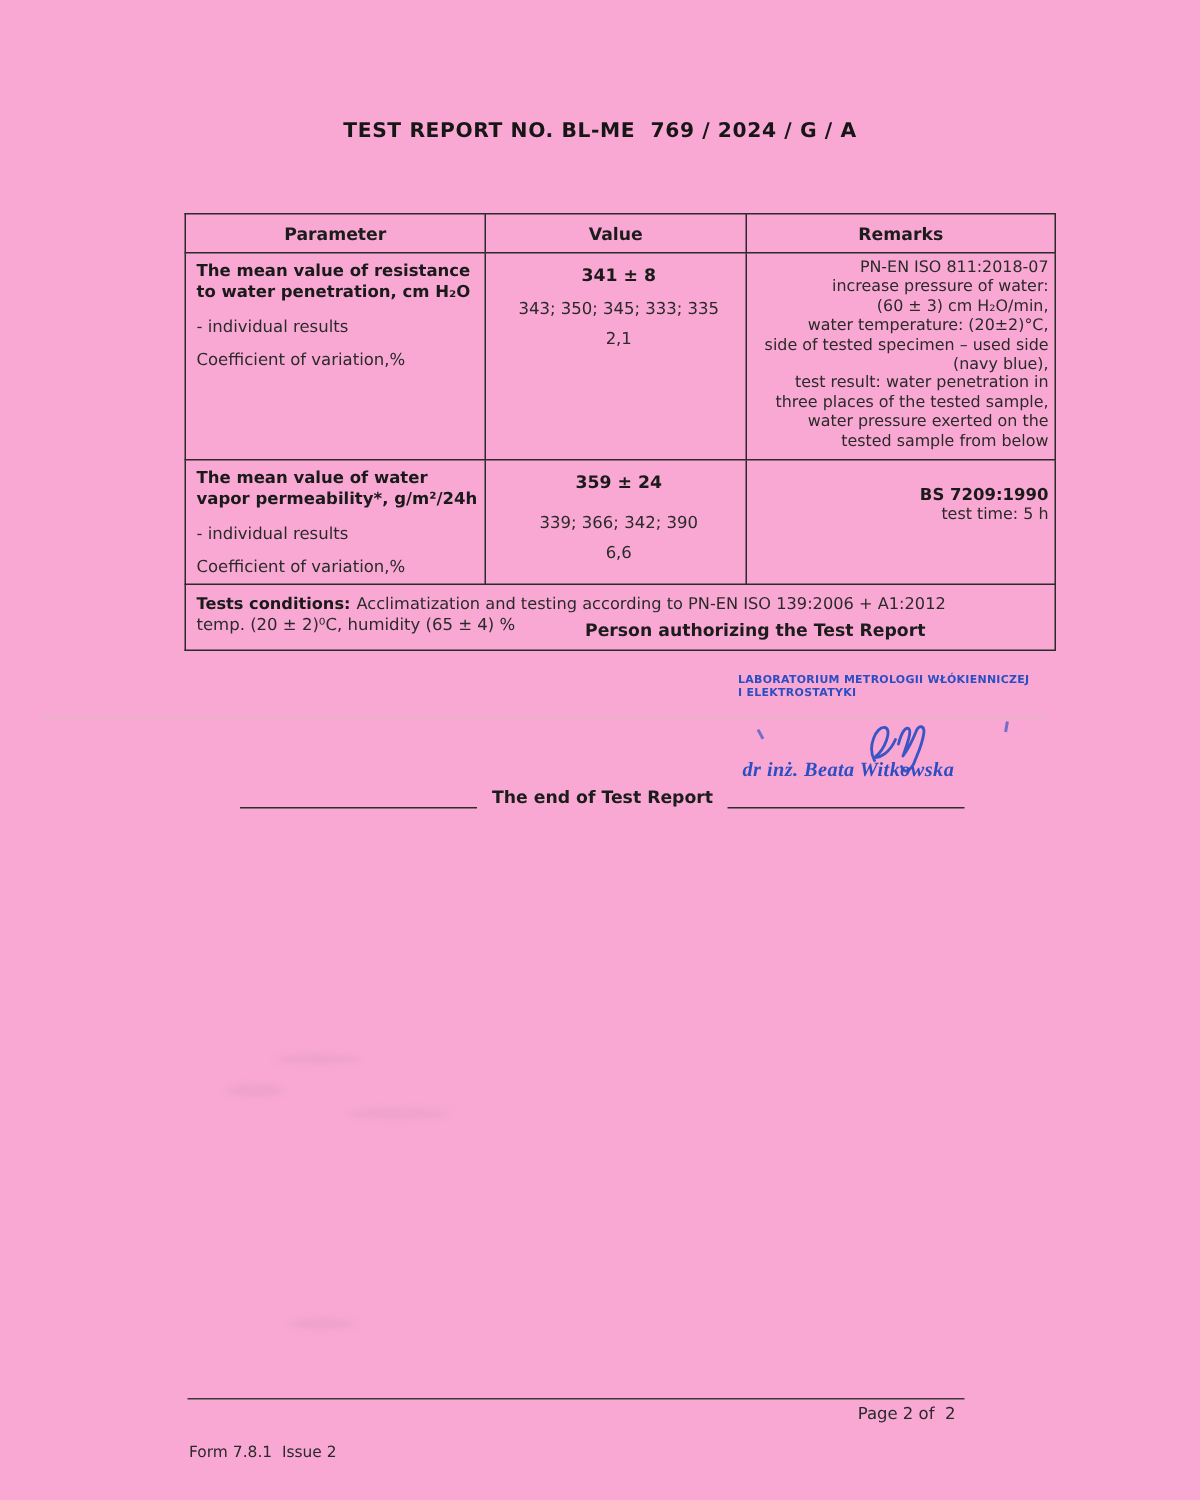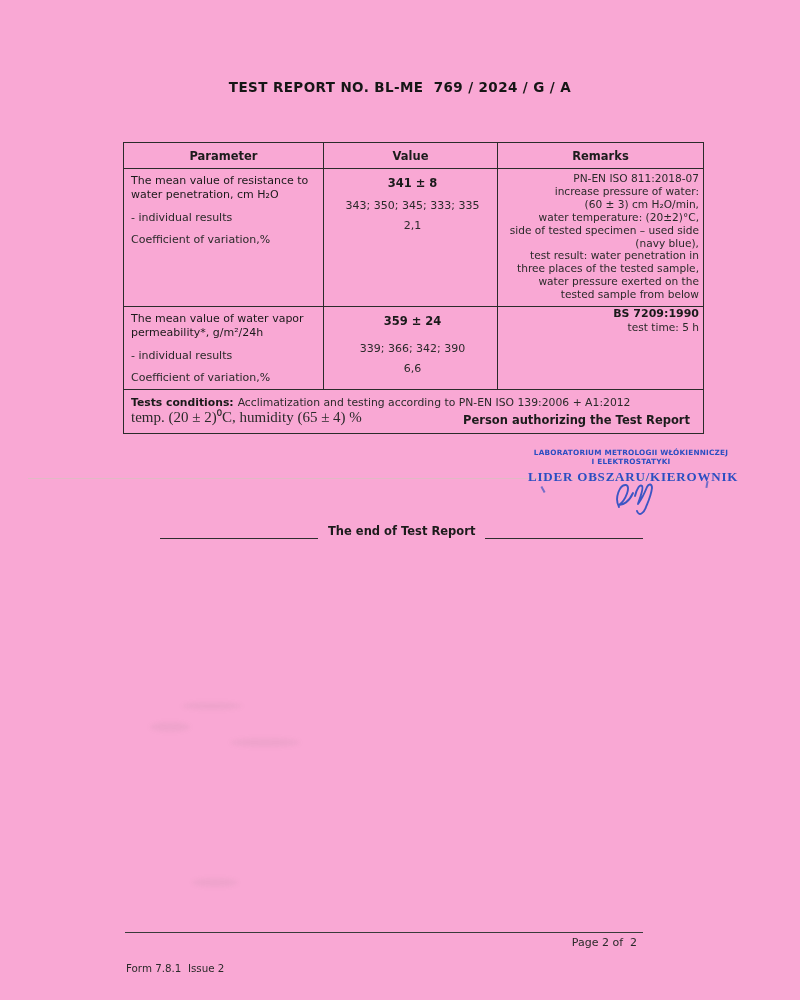--- a/index.html
+++ b/index.html
@@ -17,42 +17,42 @@
     position:absolute;top:110px;left:123px;width:580px;table-layout:fixed;
     border-collapse:collapse;font-size:11px;color:#222;margin-top:32px;
   }
   table.report th, table.report td{
     border:1.6px solid #2b2b2b;vertical-align:top;
   }
   table.report th{
     height:23px;font-size:11.5px;font-weight:bold;text-align:center;vertical-align:middle;color:#1c1c1c;
   }
   td.param-cell{padding:5px 4px 4px 7px;}
-  .param-bold{font-weight:normal;font-size:11px;line-height:14px;margin-bottom:9px;color:#1a1a1a;}
+  .param-bold{font-weight:bold;font-size:11px;line-height:14px;margin-bottom:9px;color:#1a1a1a;}
   .param-line{font-size:11px;margin-bottom:9px;color:#2a2a2a;}
   .param-line:last-child{margin-bottom:0;}
   td.value-cell{padding:7px 0 4px 4px;text-align:center;}
   .value-bold{font-weight:bold;font-size:11.5px;margin-bottom:9px;color:#1a1a1a;}
   .value-line{font-size:11px;margin-bottom:7px;color:#2a2a2a;}
   td.remarks-cell{padding:3px 4px 3px 6px;text-align:right;}
   .remark-line{font-size:10.6px;line-height:12.9px;color:#2a2a2a;}
   .remark-bold{font-size:11px;font-weight:bold;line-height:14px;color:#1a1a1a;}
   td.conditions-cell{padding:6px 2px 5px 7px;}
   .cond-line1{font-size:10.8px;line-height:14px;color:#2a2a2a;}
   .cond-label{font-weight:bold;color:#1a1a1a;margin-right:4px;}
-  .cond-line2{font-size:15px;line-height:14px;color:#2a2a2a;font-family:Liberation Serif, serif;}
+  .cond-line2{font-size:11px;line-height:14px;color:#2a2a2a;}
   
   .authorizing{
-    position:absolute;top:413px;left:390px;width:300px;text-align:right;
+    position:absolute;top:413px;left:390px;width:300px;text-align:left;
     font-size:11.5px;font-weight:bold;color:#1c1c1c;
   }
   
   .scan-line{position:absolute;top:478px;left:28px;width:668px;height:1px;background:#cdc6b8;opacity:.55;}
   
-  .stamp{position:absolute;top:448px;left:528px;width:206px;text-align:center;color:#2b4ec2;}
+  .stamp{position:absolute;top:448px;left:492px;width:206px;text-align:left;color:#2b4ec2;}
   .stamp-small{font-size:7.3px;font-weight:bold;letter-spacing:.2px;line-height:9px;white-space:nowrap;}
   .stamp-serif{
     font-family:"Liberation Serif","DejaVu Serif",serif;font-size:13px;font-weight:600;
     letter-spacing:.8px;margin-top:3px;white-space:nowrap;
   }
   .signature-svg{position:absolute;top:30px;left:84px;}
   .stamp-name{
     position:absolute;top:57px;left:3px;width:200px;
     font-family:"Liberation Serif","DejaVu Serif",serif;font-style:italic;font-size:13.5px;
     font-weight:600;letter-spacing:.3px;white-space:nowrap;
@@ -126,48 +126,48 @@
         <td class="param-cell">
           <div class="param-bold">The mean value of water vapor permeability*, g/m²/24h</div>
           <div class="param-line">- individual results</div>
           <div class="param-line">Coefficient of variation,%</div>
         </td>
         <td class="value-cell">
           <div class="value-bold" style="margin-bottom:14px;">359 ± 24</div>
           <div class="value-line">339; 366; 342; 390</div>
           <div class="value-line">6,6</div>
         </td>
-        <td class="remarks-cell" style="padding-top:0;">
+        <td class="remarks-cell" style="padding-top:16px;">
           <div class="remark-bold">BS 7209:1990</div>
           <div class="remark-line">test time: 5 h</div>
         </td>
       </tr>
       <tr style="height:44px;">
         <td class="conditions-cell" colspan="3">
           <div class="cond-line1"><span class="cond-label">Tests conditions:</span><span>Acclimatization and testing according to PN-EN ISO 139:2006 + A1:2012</span></div>
           <div class="cond-line2">temp. (20 ± 2)⁰C, humidity (65 ± 4) %</div>
         </td>
       </tr>
     </tbody>
   </table>
 
   <div class="authorizing">Person authorizing the Test Report</div>
 
   <div class="scan-line"></div>
 
   <div class="stamp">
     <div class="stamp-small">LABORATORIUM METROLOGII WŁÓKIENNICZEJ</div>
     <div class="stamp-small">I ELEKTROSTATYKI</div>
-    <div class="stamp-serif">LIDER OBSZARU/KIEROWNIK</div>
     <div class="stamp-mark left"></div>
     <div class="stamp-mark right"></div>
     <svg class="signature-svg" width="78" height="40" viewBox="0 0 78 40" fill="none">
       <path d="M7,29 C2,20 8,6 14,7 C19,8 14,22 7,27 C11,27 17,24 21,15
                M23,18 C25,10 28,6 30,8 C32,10 28,20 26,26 C29,22 33,14 35,9 C37,5 40,6 40,10 C39,18 36,24 34,29 C32,35 27,39 25,33" stroke="#2b4ec2" stroke-width="1.9" stroke-linecap="round" stroke-linejoin="round" opacity="0.92"></path>
     </svg>
+    <div class="stamp-name">dr inż. Beata Witkowska</div>
   </div>
 
   <div class="end-row">
     <div class="end-rule left"></div>
     <div class="end-text">The end of Test Report</div>
     <div class="end-rule right"></div>
   </div>
 
   <div class="smudge s1"></div>
   <div class="smudge s2"></div>

